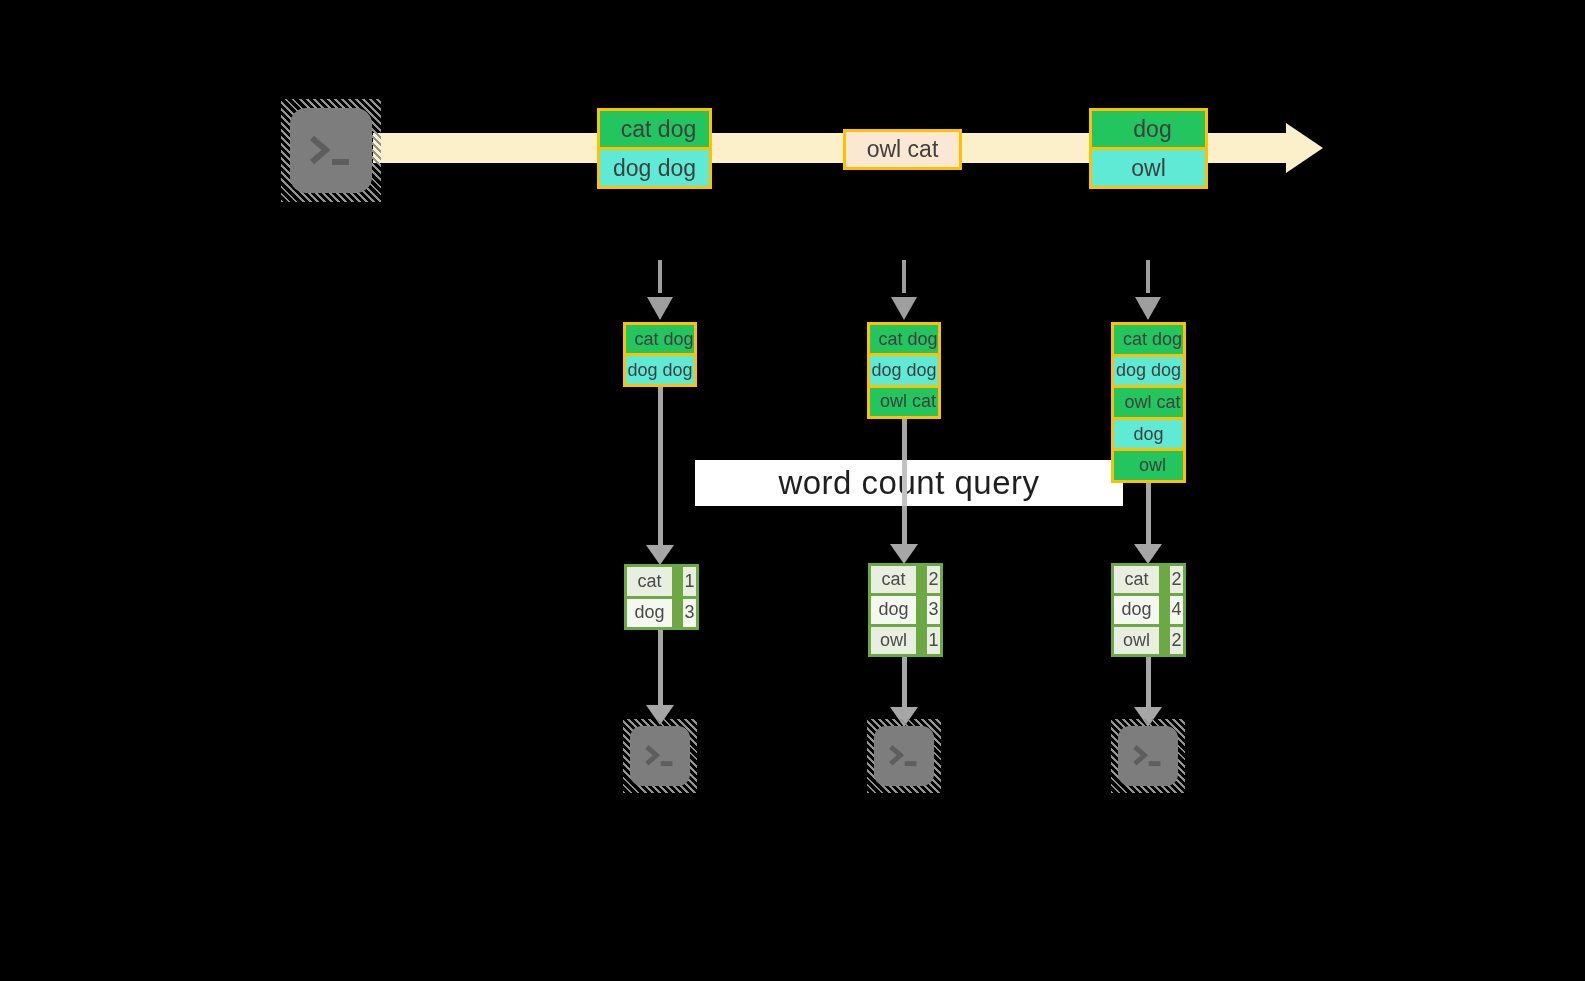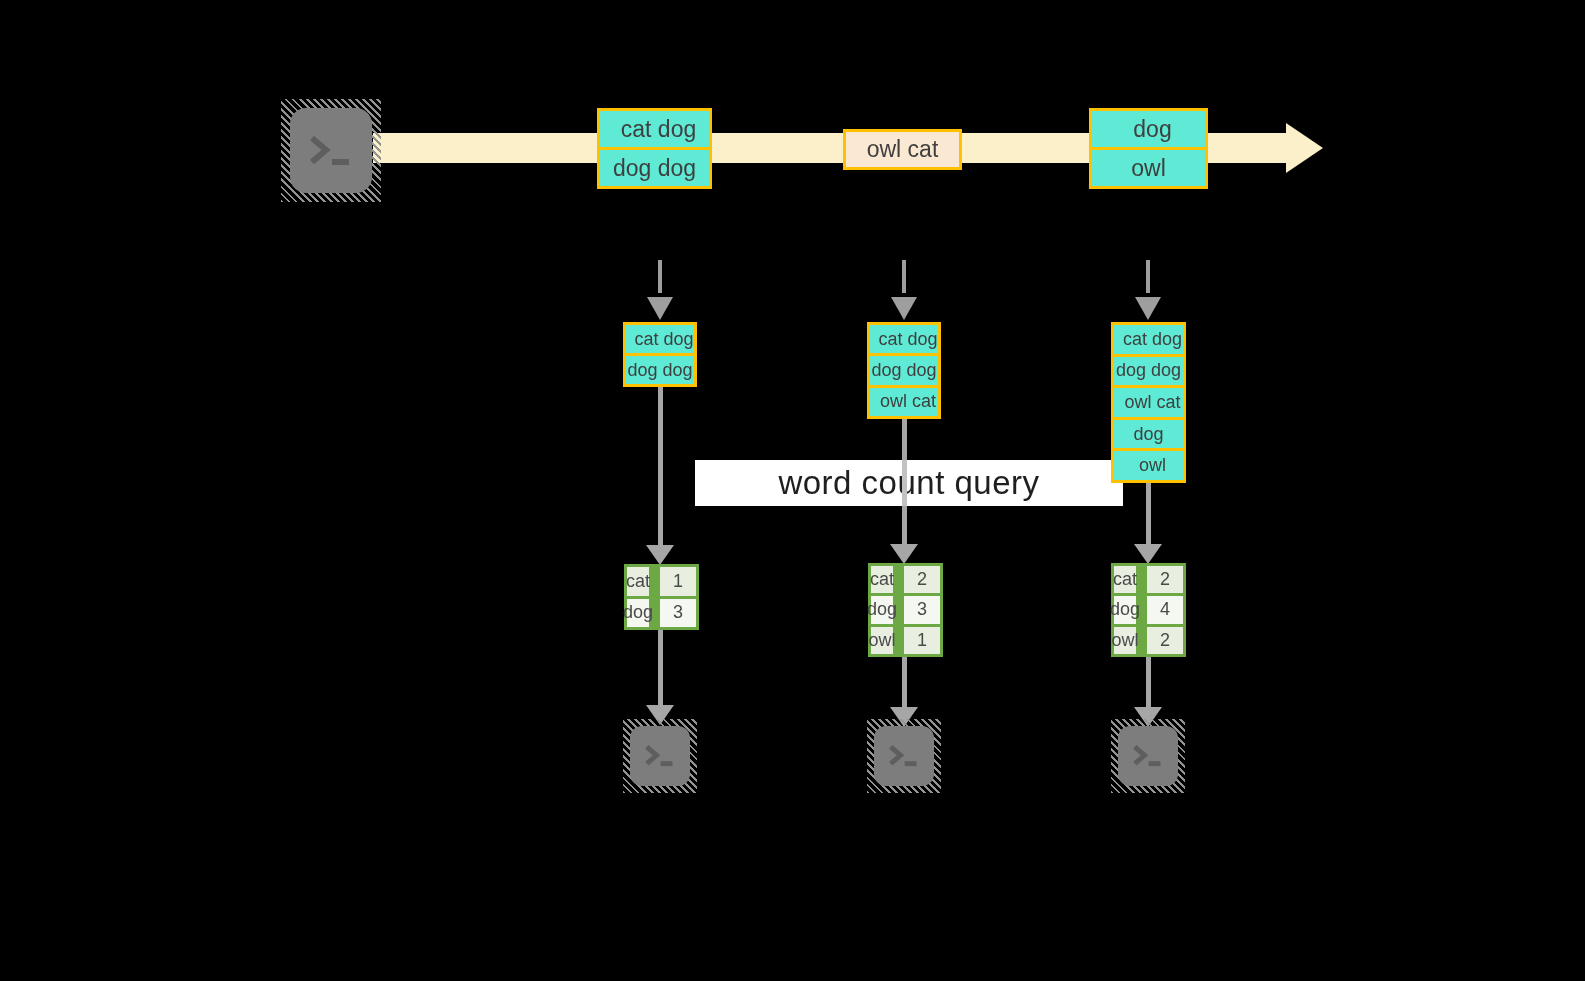--- a/index.html
+++ b/index.html
@@ -11,32 +11,32 @@
   .band-head{position:absolute;width:0;height:0;
              border-top:25px solid transparent;border-bottom:25px solid transparent;
              border-left:37px solid #FBF0CA;}
 
   
   .obox{position:absolute;box-sizing:border-box;border:3px solid #FFC000;
         display:flex;flex-direction:column;background:#FFC000;}
   .obox .cell{flex:1;display:flex;align-items:center;justify-content:center;
               color:#3F3F3F;margin-top:3px;}
   .obox .cell:first-child{margin-top:0;}
-  .cell.dark{background:#5eead4;padding-left:8px;}
+  .cell.dark{background:#22c55e;padding-left:8px;}
   .cell.light{background:#5eead4;}
   .cell.mid{background:#FAE8D2;}
   .ev .cell{font-size:23px;}
   .stack .cell{font-size:18px;}
 
   
   .gtable{position:absolute;box-sizing:border-box;border:3px solid #6CA844;
           display:flex;flex-direction:column;background:#6CA844;}
   .gtable .trow{flex:1;display:flex;margin-top:3px;}
   .gtable .trow:first-child{margin-top:0;}
-  .trow .w{width:22px;margin-right:11px;display:flex;align-items:center;justify-content:center;
+  .trow .w{width:45px;margin-right:11px;display:flex;align-items:center;justify-content:center;
            font-size:18px;color:#4A4A4A;}
   .trow .c{flex:1;display:flex;align-items:center;justify-content:center;
            font-size:18px;color:#4A4A4A;}
   .trow.g .w,.trow.g .c{background:#E8EFE0;}
   .trow.wh .w,.trow.wh .c{background:#F5F8F1;}
 
   
   .vstem{position:absolute;width:5px;background:#A6A6A6;}
   .vstem.lite{background:#C2C2C2;}
   .vhead{position:absolute;width:0;height:0;

